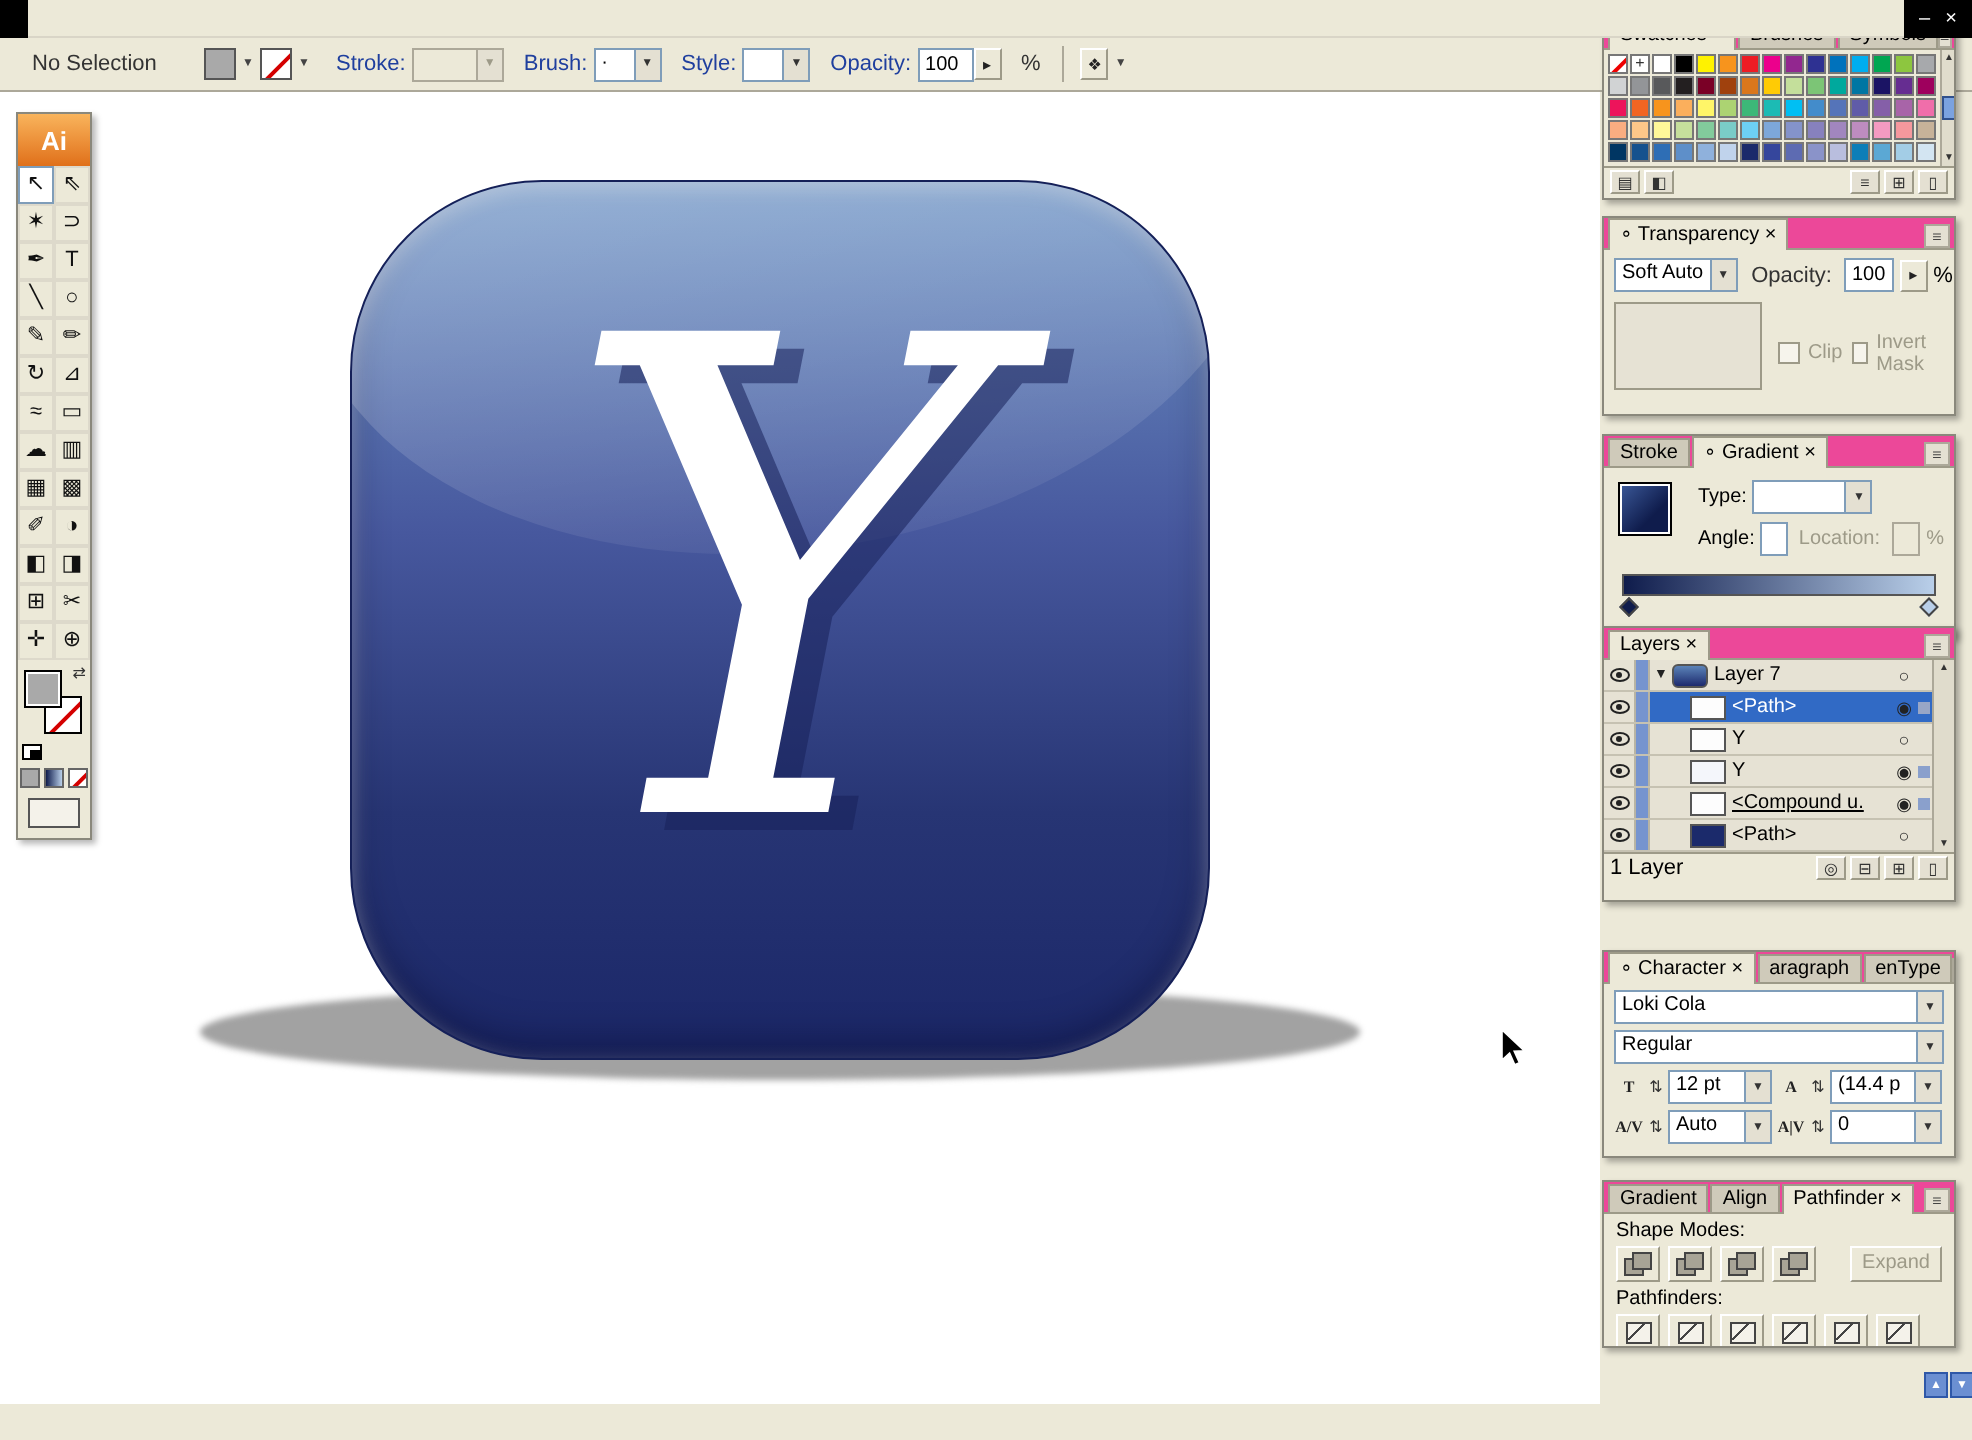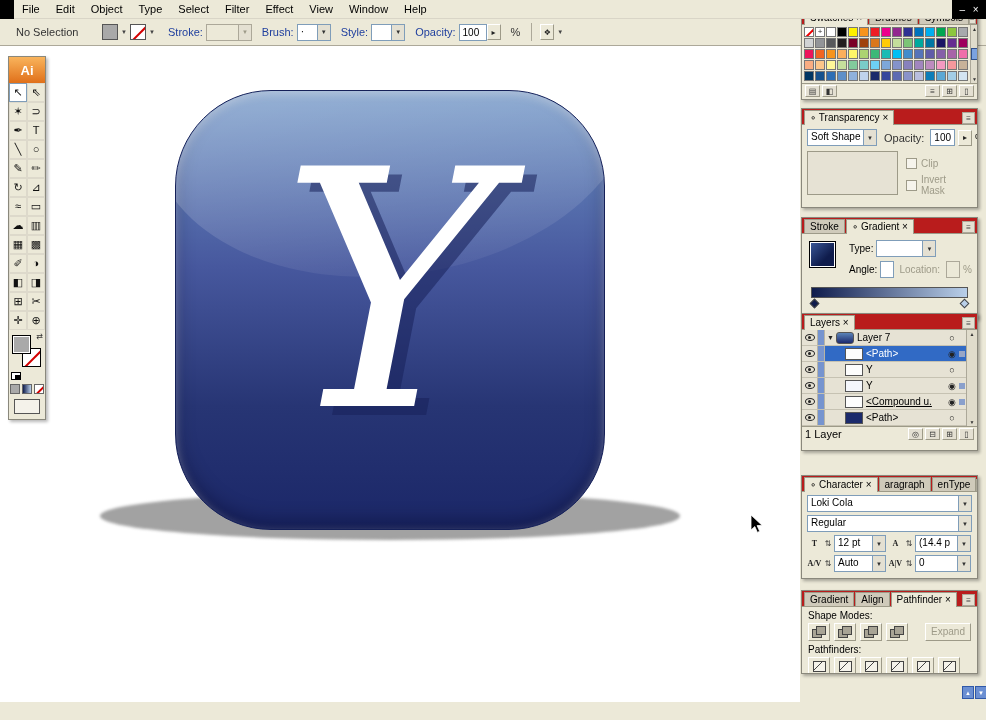--- a/index.html
+++ b/index.html
@@ -77,21 +77,21 @@
   .m-chip{width:10px;height:10px;border:1px solid #666;display:inline-block;position:relative;overflow:hidden;}
   .m-color{background:#a9a9a9;}
   .m-grad{background:linear-gradient(90deg,#0f1c4c,#b9cfe9);}
   .m-none{background:#fff;}
   .m-none::after{content:"";position:absolute;left:-2px;top:4px;width:15px;height:1.5px;background:#d40000;transform:rotate(-45deg);}
   .tb-screen{width:26px;height:15px;border:1px solid #555;margin:2px auto 5px;background:#f4f2ea;}
 
   
   .panel{position:absolute;left:801px;width:177px;background:#ece9d8;border:1px solid #8a887c;
          box-shadow:2px 2px 3px rgba(0,0,0,.3);z-index:6;overflow:hidden;}
-  .tabbar{display:flex;align-items:flex-end;height:16px;background:#b91c1c;border-bottom:1px solid #9d9a88;padding:1px 2px 0;}
+  .tabbar{display:flex;align-items:flex-end;height:16px;background:#ec4899;border-bottom:1px solid #9d9a88;padding:1px 2px 0;}
   .tabs{display:flex;gap:1px;align-items:flex-end;}
   .tab{padding:1px 5px 1px;font-size:10px;background:#cfcaba;border:1px solid #9d9a88;border-bottom:none;
        white-space:nowrap;cursor:default;}
   .tab.active{background:#ece9d8;margin-bottom:-1px;padding-bottom:2px;}
   .pmenu{margin-left:auto;width:13px;height:12px;font-size:8px;color:#444;display:flex;align-items:center;justify-content:center;
          background:#e4e0d2;border:1px solid #aca899;}
 
   
   .swwrap{display:flex;}
   .swgrid{display:grid;grid-template-columns:repeat(15,10px);grid-auto-rows:10px;gap:1px;padding:2px;flex:1;}
@@ -105,21 +105,21 @@
   .sthumb{width:7px;height:12px;background:#7ba2e0;border:1px solid #30508c;}
   .pfoot{display:flex;align-items:center;height:15px;border-top:1px solid #9d9a88;padding:0 3px;gap:2px;}
   .pfoot .spacer{flex:1;}
   .mini-btn{width:15px;height:12px;font-size:8px;color:#333;background:#e4e0d2;border:1px solid;
             border-color:#fff #9d9a88 #9d9a88 #fff;display:inline-flex;align-items:center;justify-content:center;}
 
   
   .trow1{display:flex;align-items:center;gap:3px;padding:4px 5px 2px;}
   .trow2{display:flex;gap:8px;padding:3px 5px;}
   .twell{width:92px;height:44px;border:1px solid #9d9a88;background:#e6e2d4;}
-  .tchecks{display:flex;flex-direction:column;gap:5px;padding-top:7px;}
+  .tchecks{display:flex;flex-direction:row;gap:5px;padding-top:7px;}
   .chk{display:flex;align-items:center;gap:4px;color:#9d9a88;font-size:10px;}
   .chkbox{width:11px;height:11px;background:#f6f4ec;border:1px solid #9d9a88;}
 
   
   .gbody{position:relative;padding:4px 5px;}
   .gswatch{position:absolute;left:7px;top:7px;width:27px;height:27px;border:1px solid #000;
            background:linear-gradient(135deg,#3c5a9a 0%,#0f1c4c 65%);box-shadow:inset 0 0 0 1px #fff;}
   .grow{display:flex;align-items:center;gap:3px;margin:2px 0 4px 42px;font-size:10px;}
   .gbar{margin:9px 4px 2px;height:11px;border:1px solid #555;background:linear-gradient(90deg,#0f1c4c,#b9cfe9);}
   .gstops{display:flex;justify-content:space-between;margin:1px 4px 3px;}
@@ -188,33 +188,20 @@
   .sb-fill{flex:1;}
   .sb-corner{width:9px;height:17px;background:#000;}
 </style>
 </head>
 <body>
 
 <div id="app">
 
   <div class="menubar">
     <div class="app-corner"></div>
-    <div class="menu-items">
-
-    <span class="menu-item">File</span>
-        <span class="menu-item">Edit</span>
-        <span class="menu-item">Object</span>
-        <span class="menu-item">Type</span>
-        <span class="menu-item">Select</span>
-        <span class="menu-item">Filter</span>
-        <span class="menu-item">Effect</span>
-        <span class="menu-item">View</span>
-        <span class="menu-item">Window</span>
-        <span class="menu-item">Help</span>
-      </div>
     <div class="win-controls">
       <span>–</span>
       <span>×</span>
     </div>
   </div>
 
   <div class="controlbar">
     <span class="cb-status">No Selection</span>
     <span class="cb-sw cb-fill"></span>
     <span class="cb-arr">▼</span>
@@ -459,21 +446,21 @@
 
   <section class="panel" style="top:108px;height:100px">
     <div class="tabbar">
       <div class="tabs">
           <span class="tab active">∘ Transparency ×</span>
         </div>
       <span class="pmenu">≡</span>
     </div>
     <div class="trow1">
       <span class="combo w70">
-        <span class="cval">Soft Shape</span>
+        <span class="cval">Soft Auto</span>
         <span class="carr">▼</span>
       </span>
       <span class="lbl" style="margin-left:4px">Opacity:</span>
       <span class="fld w28">100</span>
       <span class="chip">▸</span>
       <span>%</span>
     </div>
     <div class="trow2">
       <div class="twell"></div>
       <div class="tchecks">

